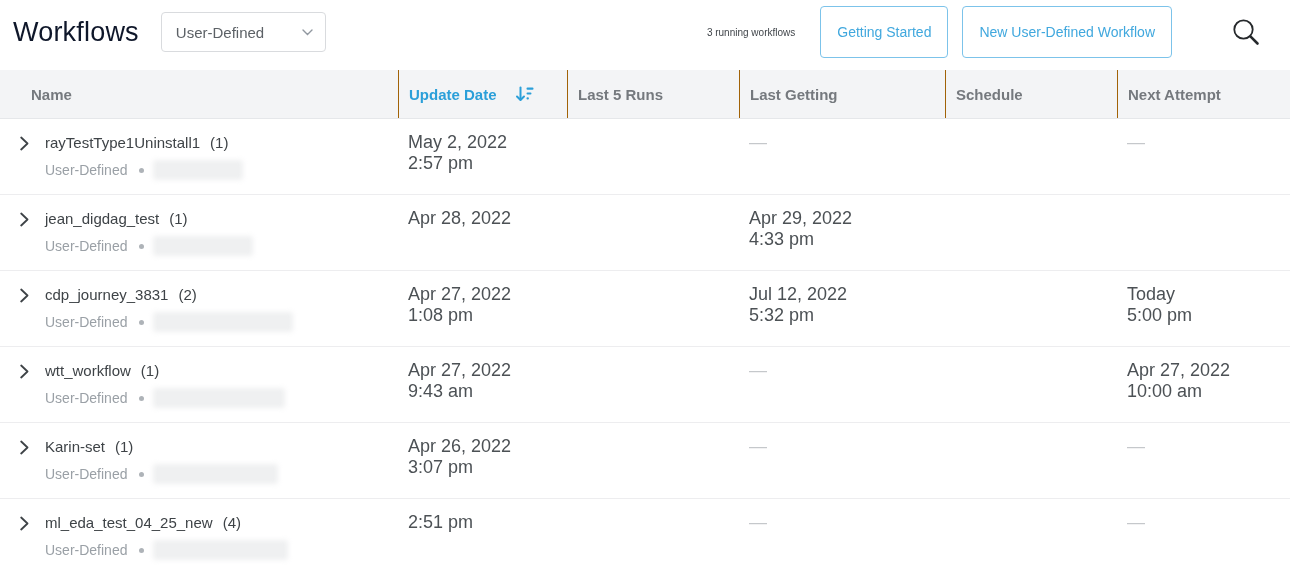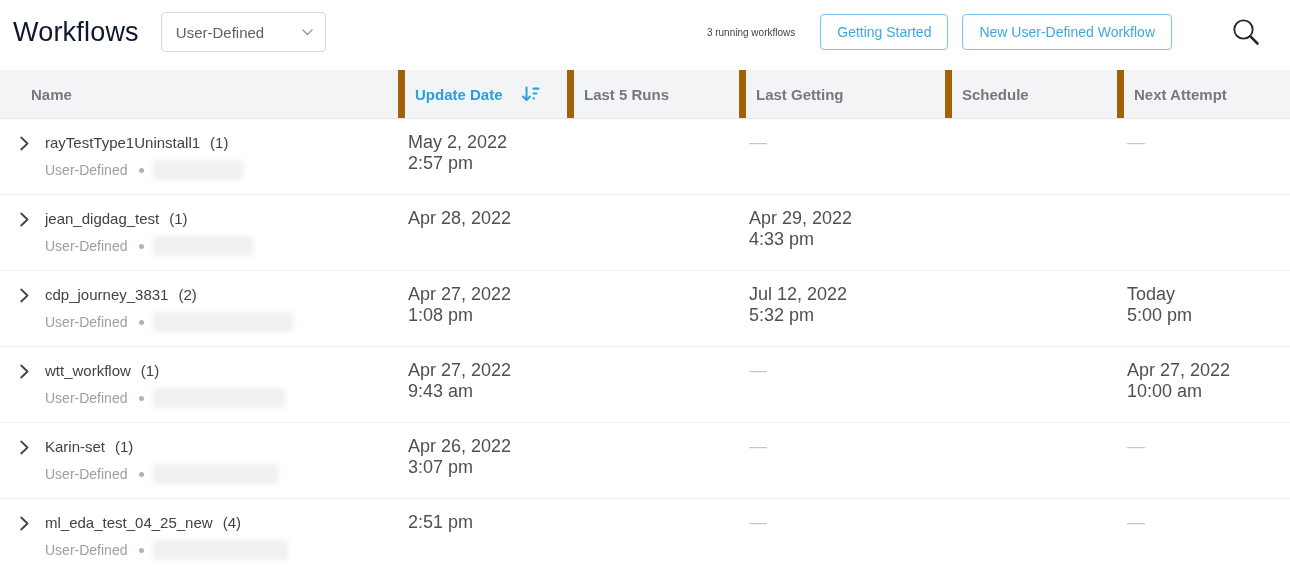--- a/index.html
+++ b/index.html
@@ -9,34 +9,34 @@
 
   
   .topbar { display:flex; align-items:center; height:70px; padding:0 14px 6px 13px; }
   .page-title { font-size:27px; font-weight:400; color:#0f172a; letter-spacing:.2px; }
   .dropdown { display:flex; align-items:center; justify-content:space-between;
     margin-left:22px; width:165px; height:40px; padding:0 12px 0 14px;
     border:1px solid #d9dbde; border-radius:4px; background:#fff; cursor:pointer; }
   .dropdown .dd-value { font-size:15px; color:#5c6166; }
   .dd-chevron svg { display:block; }
   .running-status { margin-left:auto; margin-right:25px; font-size:10px; color:#40454a; }
-  .btn { height:36px; padding:0 16px; background:#fff; border:1px solid var(--button-border);
+  .btn { height:52px; padding:0 16px; background:#fff; border:1px solid var(--button-border);
     border-radius:4px; color:var(--button-blue); font-size:14px; font-family:"Liberation Sans",sans-serif;
     cursor:pointer; white-space:nowrap; }
   .btn + .btn { margin-left:14px; }
   .search-btn { margin:0 12px 0 56px; width:36px; height:36px; display:flex;
     align-items:center; justify-content:center; cursor:pointer; }
 
   
   .grid { display:grid; grid-template-columns:398px 169px 172px 206px 172px 173px; }
   .thead { height:49px; background:#f3f4f6; border-bottom:1px solid #e5e7ea; align-items:center; }
   .th { font-size:15px; font-weight:700; color:#75797e; padding-left:10px; height:100%;
     display:flex; align-items:center; }
   .th.first { padding-left:31px; }
-  .th.divided { border-left:7px solid #a16207; }
+  .th.divided { border-left:1px solid #a16207; }
   .th.sorted { color:var(--accent-blue); }
   .sort-icon { margin-left:18px; display:flex; align-items:center; }
 
   .row { height:76px; border-bottom:1px solid #ededef; background:#fff; }
   .cell { padding:13px 10px 0 10px; font-size:18px; color:#4c5155; line-height:21px; }
   .cell .dash { color:#c5c8cb; }
 
   .name-cell { display:flex; padding:13px 10px 0 20px; }
   .row-chevron { width:9px; margin:4px 16px 0 0; flex:none; cursor:pointer; }
   .wf-line1 { font-size:15px; color:#3e4347; line-height:21px; }

